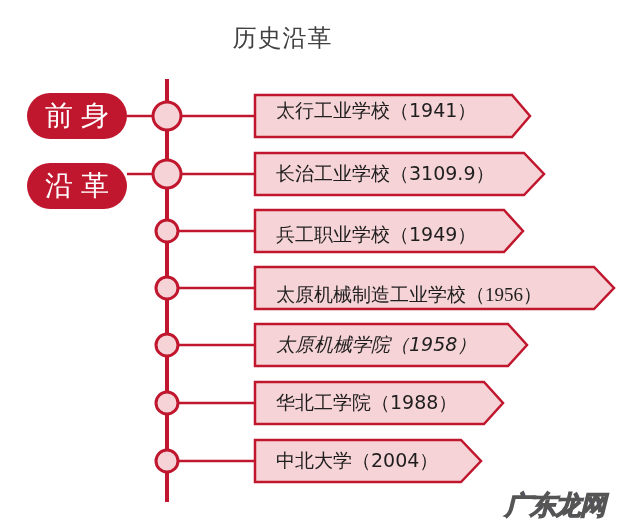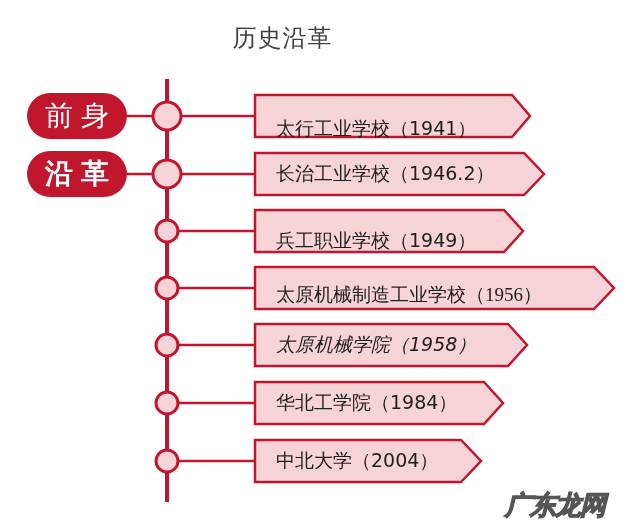--- a/index.html
+++ b/index.html
@@ -65,23 +65,23 @@
   </g>
 
   <g>
     <line x1="178" y1="461" x2="255" y2="461" stroke="#c0172e" stroke-width="2.5"></line>
     <polygon points="255,440 461,440 481,461 461,482 255,482" fill="#f6d3d6" stroke="#c0172e" stroke-width="2.5"></polygon>
     <circle cx="167" cy="461" r="11" fill="#f6d3d6" stroke="#c0172e" stroke-width="3"></circle>
   </g>
 </svg>
 
 <div class="pill" style="top:93px;">前身</div>
-<div class="pill" style="top:151px;font-weight:bold;">沿革</div>
+<div class="pill" style="top:163px;">沿革</div>
 
-<div class="label" style="top:108px;text-align:center;">太行工业学校（1941）</div>
-<div class="label" style="top:153px;">长治工业学校（1946.2）</div>
-<div class="label" style="top:220px;">兵工职业学校（1949）</div>
+<div class="label" style="top:90px;text-align:center;">太行工业学校（1941）</div>
+<div class="label" style="top:153px;">长治工业学校（3109.9）</div>
+<div class="label" style="top:214px;">兵工职业学校（1949）</div>
 <div class="label" style="top:274px;font-family:Liberation Serif, serif;">太原机械制造工业学校（1956）</div>
 <div class="label" style="top:324px;font-style:italic;">太原机械学院（1958）</div>
-<div class="label" style="top:382px;">华北工学院（1984）</div>
+<div class="label" style="top:382px;">华北工学院（1988）</div>
 <div class="label" style="top:440px;text-align:right;">中北大学（2004）</div>
 
 <div class="watermark">广东龙网</div>
 
 </body></html>

